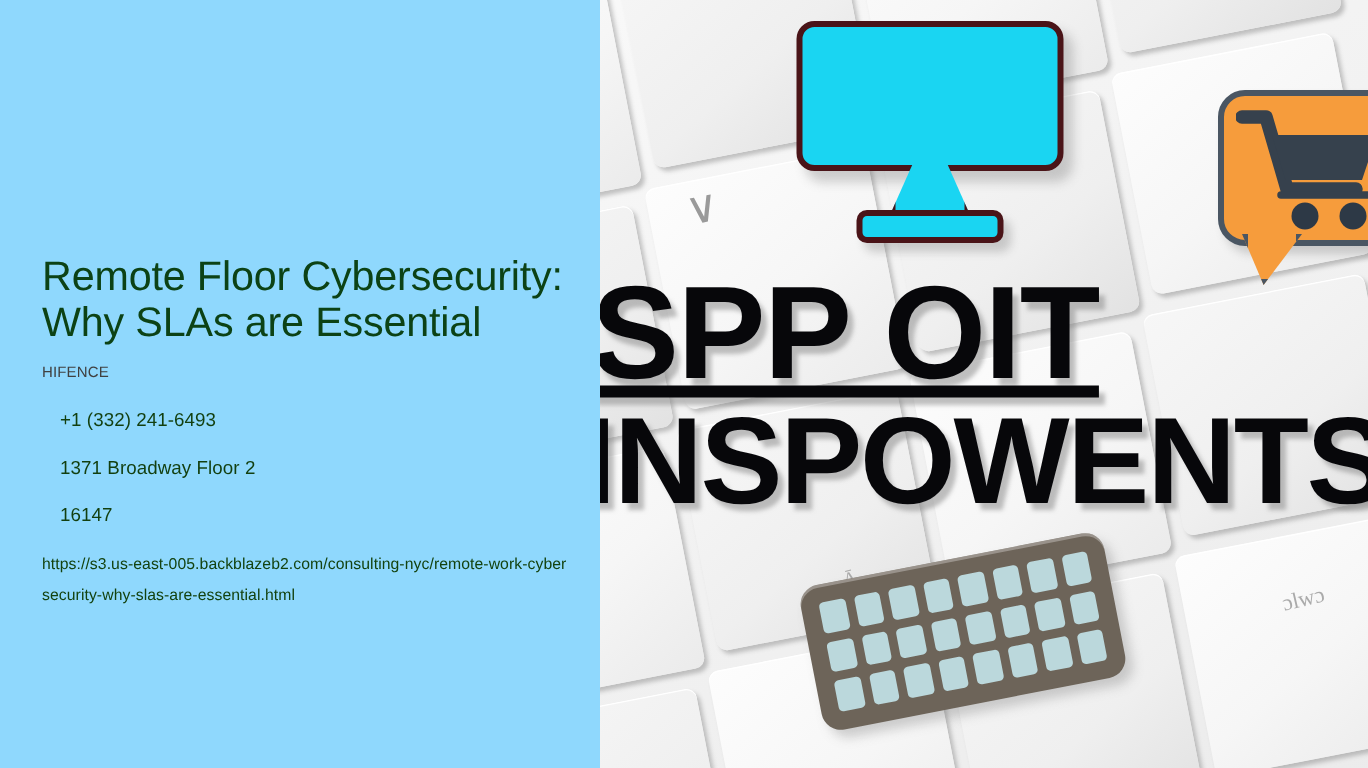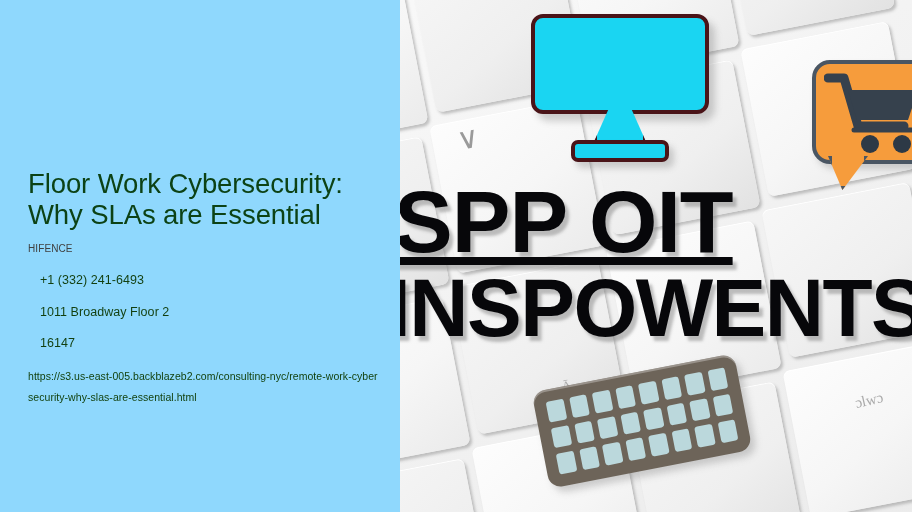--- a/index.html
+++ b/index.html
@@ -353,27 +353,27 @@
       </div>
     </div>
 
     <div class="big-text line-1">SPP OIT</div>
     <div class="big-text line-2">INSPOWENTS</div>
   </div>
 
   <div class="info-panel">
     <div class="info-inner">
 
-      <h1 class="article-title">Floor Work Cybersecurity: Why SLAs are Essential</h1>
+      <h1 class="article-title">Remote Floor Cybersecurity: Why SLAs are Essential</h1>
 
       <div class="org-name">HIFENCE</div>
 
       <div class="contact-line">+1 (332) 241-6493</div>
 
-      <div class="contact-line">1011 Broadway Floor 2</div>
+      <div class="contact-line">1371 Broadway Floor 2</div>
 
 
       <div class="contact-line">16147</div>
 
       <div class="source-url">https://s3.us-east-005.backblazeb2.com/consulting-nyc/remote-work-cybersecurity-why-slas-are-essential.html</div>
     </div>
   </div>
 
 </div>
 

